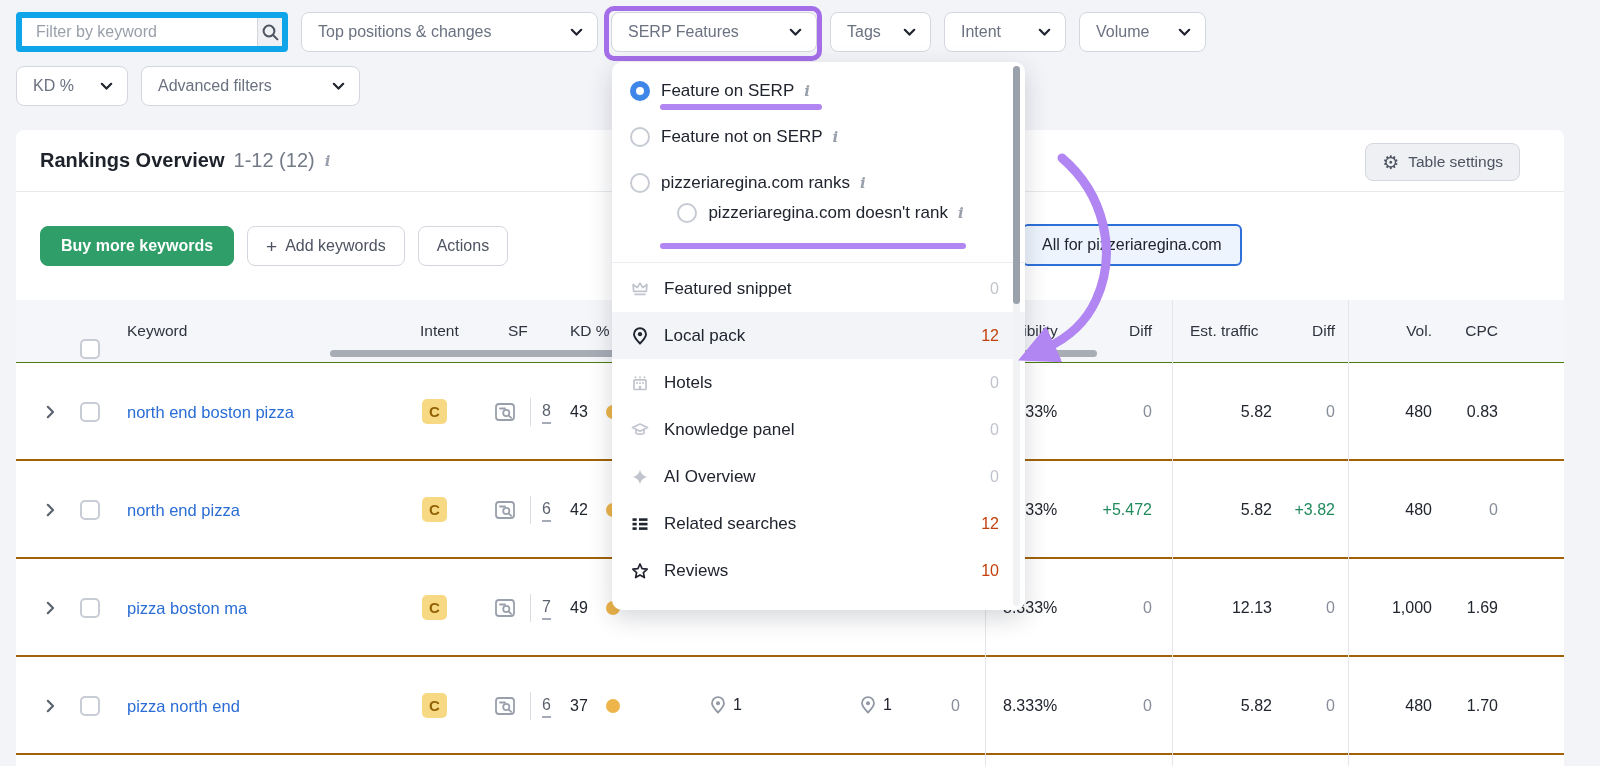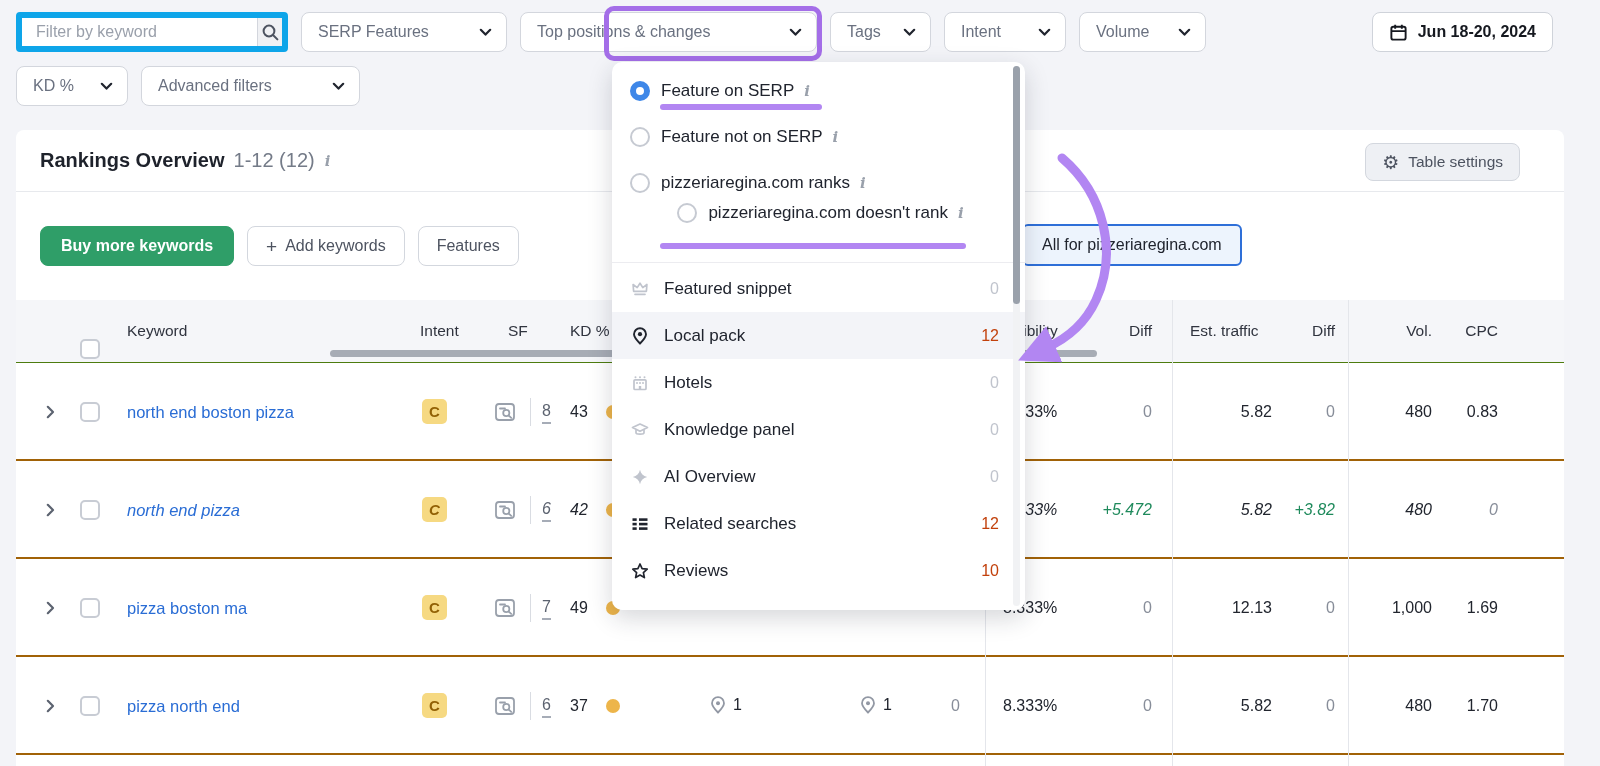--- a/index.html
+++ b/index.html
@@ -41,21 +41,21 @@
   .hcb { position:absolute; left:64px; top:21px; }
   .h-kw{left:111px;} .h-int{left:404px;} .h-sf{left:492px;} .h-kd{left:554px;} .h-vis{left:986px;}
   .h-d1{left:1030px;width:106px;text-align:right;} .h-est{left:1174px;} .h-d2{left:1252px;width:67px;text-align:right;}
   .h-vol{left:1316px;width:100px;text-align:right;} .h-cpc{left:1398px;width:84px;text-align:right;}
   .hscroll { position:absolute; left:314px; bottom:5px; width:767px; height:7px; border-radius:4px; background:#a7acb5; cursor:grab; }
 
   .vline { position:absolute; top:170px; bottom:0; width:1px; background:#e4e6eb; z-index:3; pointer-events:none; }
   .vla{left:969px;} .vlb{left:1156px;} .vlc{left:1332px;}
 
   .trow { position:absolute; left:0; width:100%; height:98px; background:#fff; border-bottom:2px solid #a16207; }
-  .r0{top:233px;} .r1{top:331px;font-style:italic;} .r2{top:429px;} .r3{top:527px;}
+  .r0{top:233px;} .r1{top:331px;} .r2{top:429px;} .r3{top:527px;}
   .trow > * { position:absolute; }
   .rchev { left:30px; top:42px; cursor:pointer; }
   .cb { left:64px; width:20px; height:20px; top:39px; border:2px solid #c8ccd4; border-radius:5px; background:#fff; cursor:pointer; }
   .kw { left:111px; top:37px; font-size:16.5px; color:#2a6dd5; text-decoration:none; line-height:24px; cursor:pointer; }
   .badge { left:406px; top:36px; width:25px; height:25px; line-height:25px; text-align:center; background:#f6d982; color:#926105; font-size:15px; font-weight:700; border-radius:5px; }
   .serp-ic { left:477px; top:37px; cursor:pointer; }
   .vd { left:514px; top:35px; width:1px; height:28px; background:#d9dce2; }
   .pos { left:526px; top:37px; font-size:16px; color:#5c6370; line-height:22px; border-bottom:2px dashed #a6acb7; cursor:pointer; }
   .cell, .kd { top:37px; font-size:16px; color:#21252e; line-height:24px; }
   .kd { left:554px; }
@@ -111,58 +111,49 @@
       <input placeholder="Filter by keyword" style="">
       <button class="search-seg">
         <span style="display:flex;">
           <svg width="19" height="19" viewBox="0 0 19 19">
               <circle cx="8" cy="8" r="5.4" fill="none" stroke="#4d5360" stroke-width="2"></circle>
               <path d="M12 12 L16.4 16.4" stroke="#4d5360" stroke-width="2" stroke-linecap="round"></path>
             </svg>
         </span>
       </button>
     </div>
+    <button class="chip w-top">
+      <span>Top positions &amp; changes</span>
+      <span class="caret"><svg width="13" height="9" viewBox="0 0 13 9">
+            <path d="M1.8 1.8 L6.5 6.6 L11.2 1.8" stroke="#20242e" stroke-width="2.2" fill="none" stroke-linecap="round" stroke-linejoin="round"></path>
+          </svg></span>
+    </button>
     <button class="chip w-serp">
       <span>SERP Features</span>
       <span class="caret"><svg width="13" height="9" viewBox="0 0 13 9">
             <path d="M1.8 1.8 L6.5 6.6 L11.2 1.8" stroke="#20242e" stroke-width="2.2" fill="none" stroke-linecap="round" stroke-linejoin="round"></path>
           </svg></span>
     </button>
-    <button class="chip w-top">
-      <span>Top positions &amp; changes</span>
-      <span class="caret"><svg width="13" height="9" viewBox="0 0 13 9">
-            <path d="M1.8 1.8 L6.5 6.6 L11.2 1.8" stroke="#20242e" stroke-width="2.2" fill="none" stroke-linecap="round" stroke-linejoin="round"></path>
-          </svg></span>
-    </button>
     <button class="chip w-tags">
       <span>Tags</span>
       <span class="caret"><svg width="13" height="9" viewBox="0 0 13 9">
             <path d="M1.8 1.8 L6.5 6.6 L11.2 1.8" stroke="#20242e" stroke-width="2.2" fill="none" stroke-linecap="round" stroke-linejoin="round"></path>
           </svg></span>
     </button>
     <button class="chip w-intent">
       <span>Intent</span>
       <span class="caret"><svg width="13" height="9" viewBox="0 0 13 9">
             <path d="M1.8 1.8 L6.5 6.6 L11.2 1.8" stroke="#20242e" stroke-width="2.2" fill="none" stroke-linecap="round" stroke-linejoin="round"></path>
           </svg></span>
     </button>
     <button class="chip w-vol">
       <span>Volume</span>
       <span class="caret"><svg width="13" height="9" viewBox="0 0 13 9">
             <path d="M1.8 1.8 L6.5 6.6 L11.2 1.8" stroke="#20242e" stroke-width="2.2" fill="none" stroke-linecap="round" stroke-linejoin="round"></path>
           </svg></span>
-    </button>
-    <button class="datebtn">
-      <span style="display:flex;">
-        <svg width="19" height="19" viewBox="0 0 20 20">
-            <rect x="2.5" y="4" width="15" height="13.5" rx="2" fill="none" stroke="#15181f" stroke-width="2"></rect>
-            <path d="M6.5 1.8 V6 M13.5 1.8 V6 M2.5 8.6 H17.5" stroke="#15181f" stroke-width="2"></path>
-          </svg>
-      </span>
-      <span>Jun 18-20, 2024</span>
     </button>
   </div>
 
   <div class="frow frow2">
     <button class="chip w-kd">
       <span>KD %</span>
       <span class="caret"><svg width="13" height="9" viewBox="0 0 13 9">
             <path d="M1.8 1.8 L6.5 6.6 L11.2 1.8" stroke="#20242e" stroke-width="2.2" fill="none" stroke-linecap="round" stroke-linejoin="round"></path>
           </svg></span>
     </button>
@@ -184,21 +175,21 @@
         <span>Table settings</span>
       </button>
     </div>
 
     <div class="toolbar">
       <button class="btn btn-green">Buy more keywords</button>
       <button class="btn btn-ghost">
         <span class="plus">+</span>
         <span>Add keywords</span>
       </button>
-      <button class="btn btn-ghost">Features</button>
+      <button class="btn btn-ghost">Actions</button>
     </div>
     <button class="allfor">All for pizzeriaregina.com</button>
 
     <div class="thead">
       <span class="cb hcb" style="position:absolute;"></span>
       <span class="hl h-kw">Keyword</span>
       <span class="hl h-int">Intent</span>
       <span class="hl h-sf">SF</span>
       <span class="hl h-kd">KD %</span>
       <span class="hl h-vis">Visibility</span>

